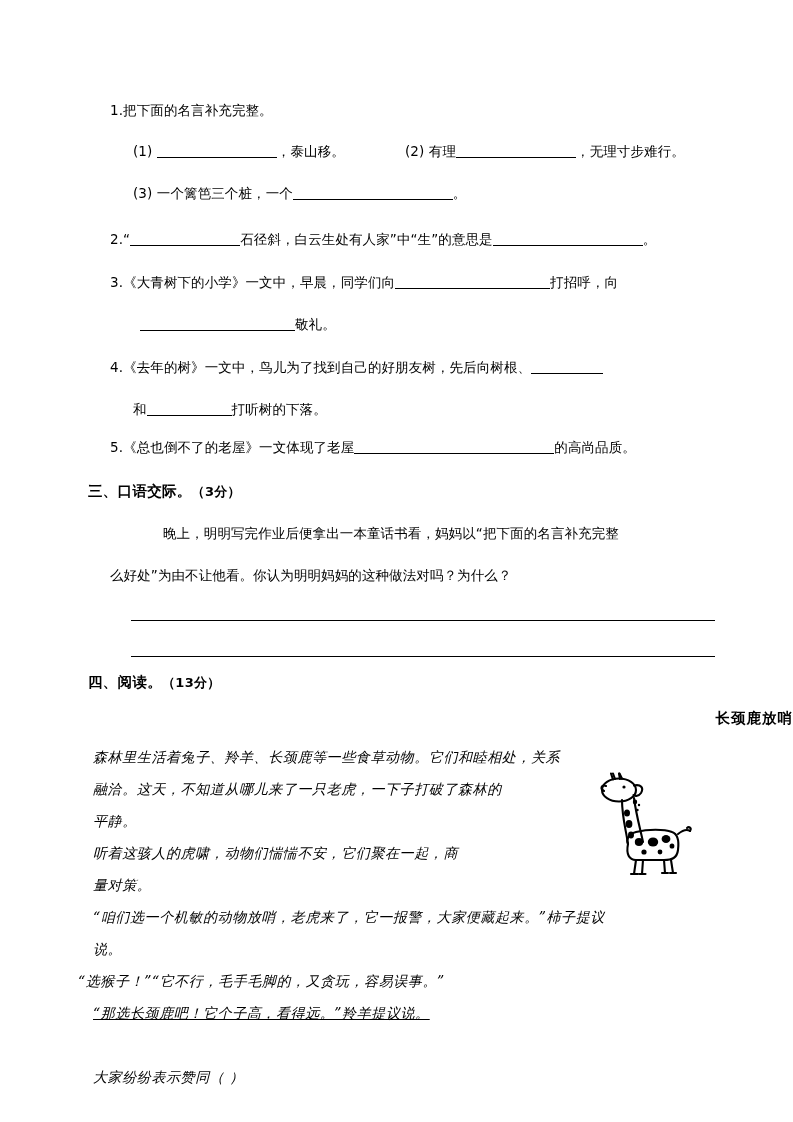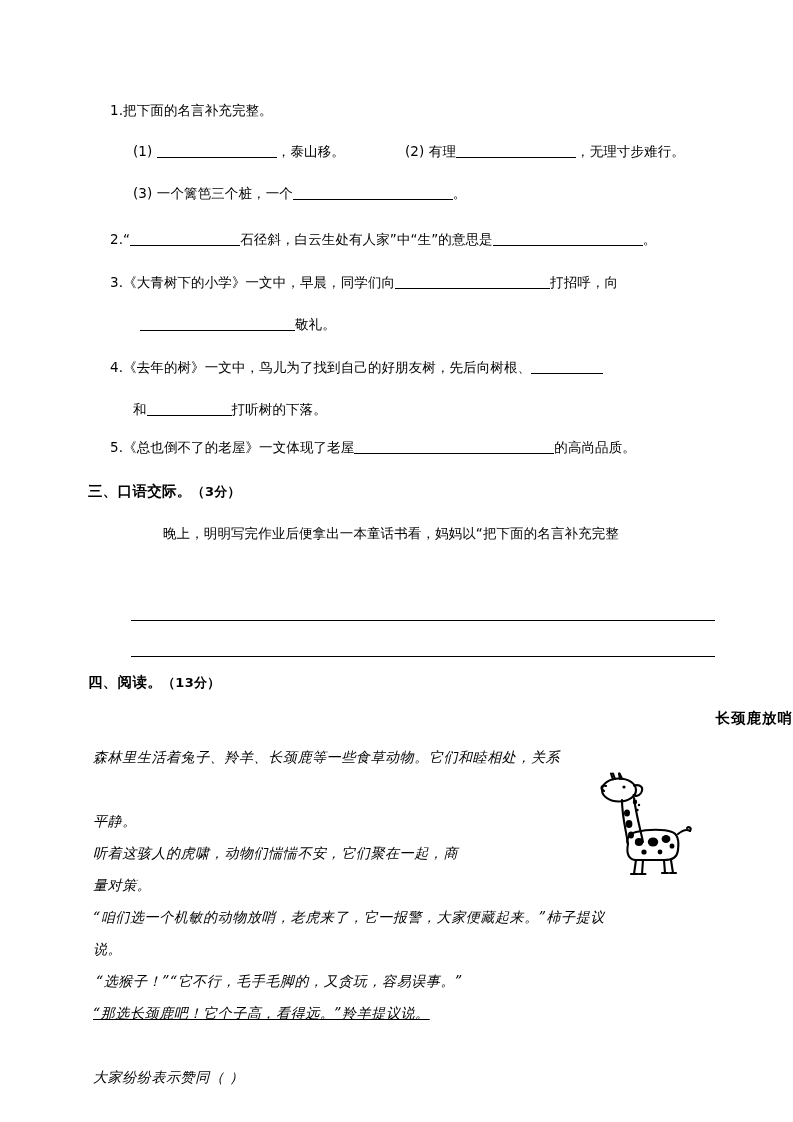--- a/index.html
+++ b/index.html
@@ -127,49 +127,55 @@
     <span>5.</span><span>《总也倒不了的老屋》一文体现了老屋</span><span class="blank" style="width:200px;"></span><span>的高尚品质。</span>
   </div>
 
   <div class="sect-head" style="left:88px; top:482px;">
     <span>三、口语交际。</span><span class="pts">（3分）</span>
   </div>
 
   <div class="line hei" style="left:163px; top:527px;">
     <span>晚上，明明写完作业后便拿出一本童话书看，妈妈以“把下面的名言补充完整</span>
   </div>
+  <div class="line hei" style="left:110px; top:569px;">
+    <span>么好处”为由不让他看。你认为明明妈妈的这种做法对吗？为什么？</span>
+  </div>
 
   <div class="rule" style="left:131px; top:620px; width:584px;"></div>
   <div class="rule" style="left:131px; top:656px; width:584px;"></div>
 
   <div class="sect-head" style="left:88px; top:673px;">
     <span>四、阅读。</span><span class="pts">（13分）</span>
   </div>
 
   <div class="passage-title" style="left:0; top:709px;">长颈鹿放哨</div>
 
   <div class="line kai" style="left:93px; top:750px;">
     <span>森林里生活着兔子、羚羊、长颈鹿等一些食草动物。它们和睦相处，关系</span>
   </div>
+  <div class="line kai" style="left:93px; top:782px;">
+    <span>融洽。这天，不知道从哪儿来了一只老虎，一下子打破了森林的</span>
+  </div>
   <div class="line kai" style="left:93px; top:814px;">
     <span>平静。</span>
   </div>
   <div class="line kai" style="left:93px; top:846px;">
     <span>听着这骇人的虎啸，动物们惴惴不安，它们聚在一起，商</span>
   </div>
   <div class="line kai" style="left:93px; top:878px;">
     <span>量对策。</span>
   </div>
   <div class="line kai" style="left:93px; top:910px;">
     <span>“咱们选一个机敏的动物放哨，老虎来了，它一报警，大家便藏起来。”柿子提议</span>
   </div>
   <div class="line kai" style="left:93px; top:942px;">
     <span>说。</span>
   </div>
-  <div class="line kai" style="left:96px; top:974px;">
+  <div class="line kai" style="left:78px; top:974px;">
     <span>“选猴子！”“它不行，毛手毛脚的，又贪玩，容易误事。”</span>
   </div>
   <div class="line kai" style="left:93px; top:1006px;text-decoration:underline;">
     <span>“那选长颈鹿吧！它个子高，看得远。”羚羊提议说。</span>
   </div>
 
   <div class="line kai" style="left:93px; top:1070px;">
     <span>大家纷纷表示赞同（       ）</span>
   </div>
 

